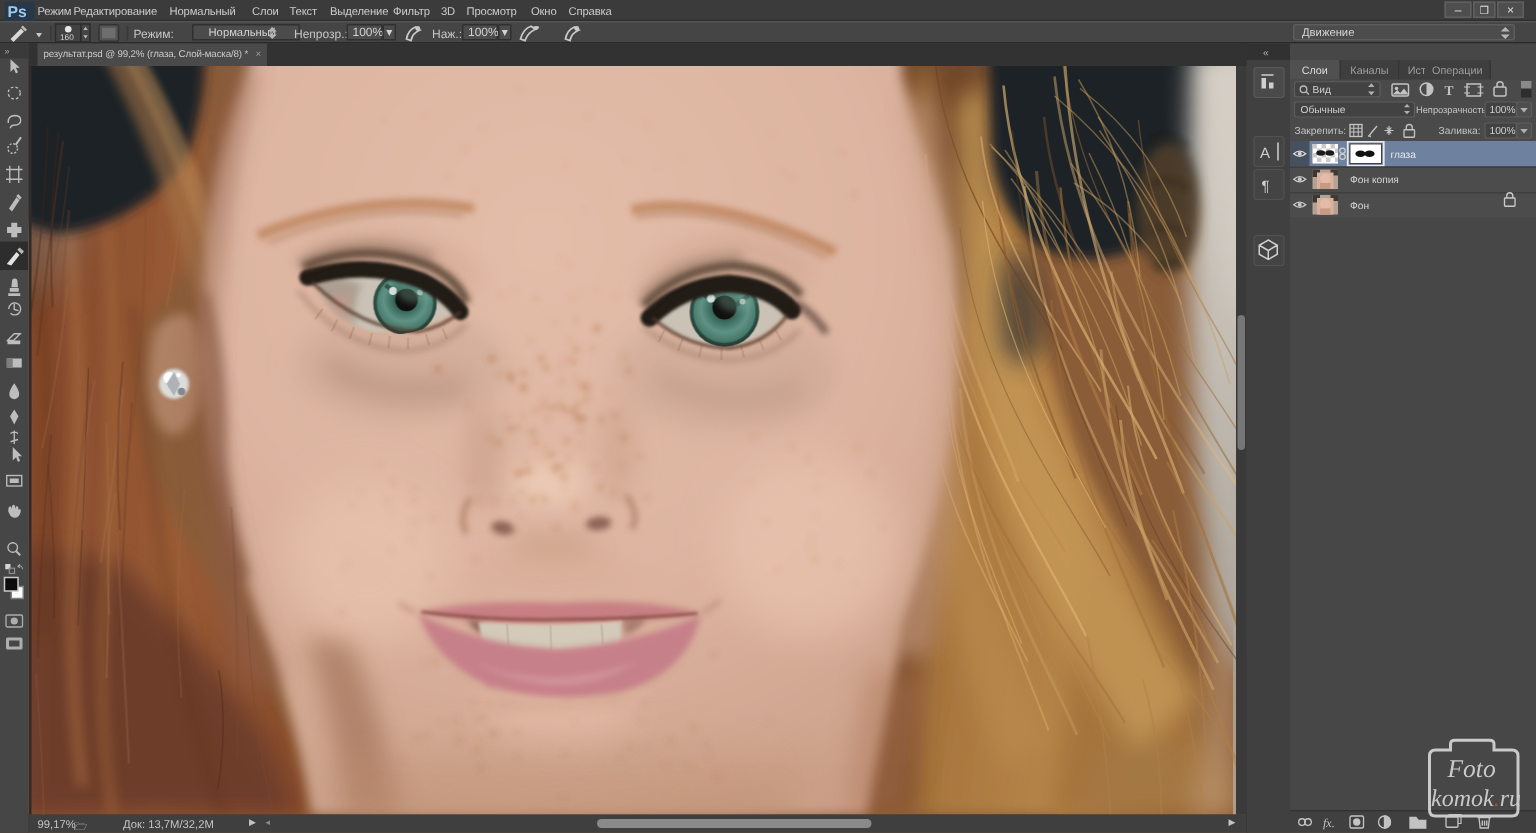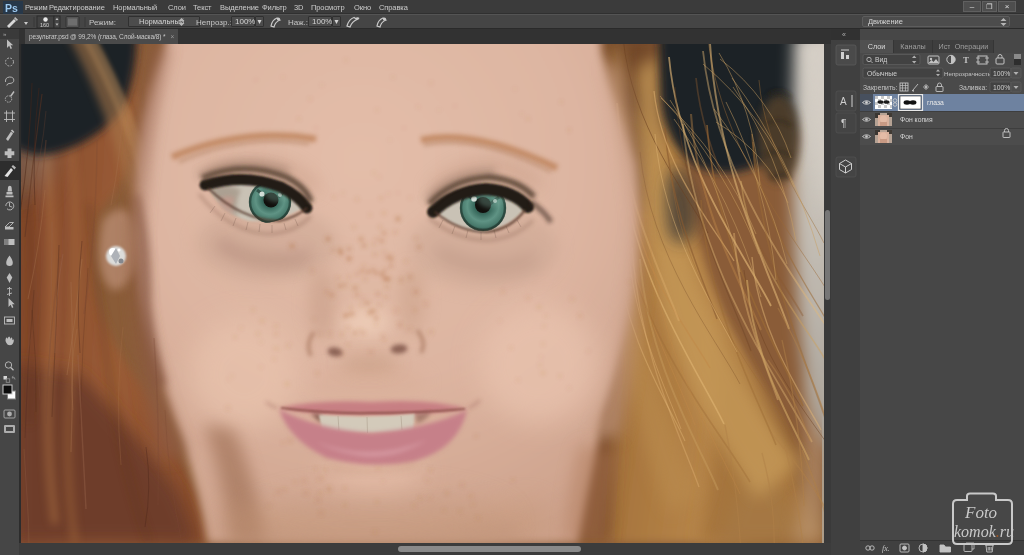--- a/index.html
+++ b/index.html
@@ -651,20 +651,28 @@
       <path d="M97 204 L101 212 L97 220 L92 212 Z" fill="#aeb2b8"></path>
       <circle cx="102" cy="217" r="2.5" fill="#84888e"></circle>
       <circle cx="100" cy="206" r="1.5" fill="#fff"></circle>
     </g>
     <rect x="0" y="0" width="2" height="499" fill="#2c2c2c"></rect>
   </svg>
 
   <div id="vscroll" class="abs" style="left:824px; top:44px; width:7px; height:499px; background:#3a3a3a;"></div>
   <div id="vthumb" class="abs" style="left:825px; top:210px; width:5px; height:90px; background:#767676; border-radius:3px;"></div>
 
+  <div id="statusbar" class="abs">
+    <span style="position:absolute;left:6px;top:2px;">99,17%</span>
+    <span style="position:absolute;left:30px;top:2px;color:#bbb">🗁</span>
+    <span style="position:absolute;left:63px;top:2px;">Док: 13,7M/32,2M</span>
+    <span style="position:absolute;left:147px;top:1px;font-size:6px;">▶</span>
+    <span style="position:absolute;left:158px;top:1px;font-size:6px;color:#8a8a8a">◂</span>
+    <span style="position:absolute;left:800px;top:1px;font-size:6px;">▶</span>
+  </div>
   <div id="hthumb" class="abs"></div>
 
   <div id="strip" class="abs"></div>
   <div id="panelhead" class="abs"></div>
   <div class="abs" style="left:843px;top:30px;color:#b0b0b0;font-size:7px;">«</div>
   <svg class="abs" style="left:831px; top:29px;" width="29" height="526" viewBox="0 0 29 526">
     <rect x="0" y="0" width="29" height="526" fill="#404040"></rect>
     <rect x="0" y="0" width="29" height="11" fill="#313131"></rect>
     <text x="11" y="8" font-size="7" fill="#b0b0b0">«</text>
     <g>

